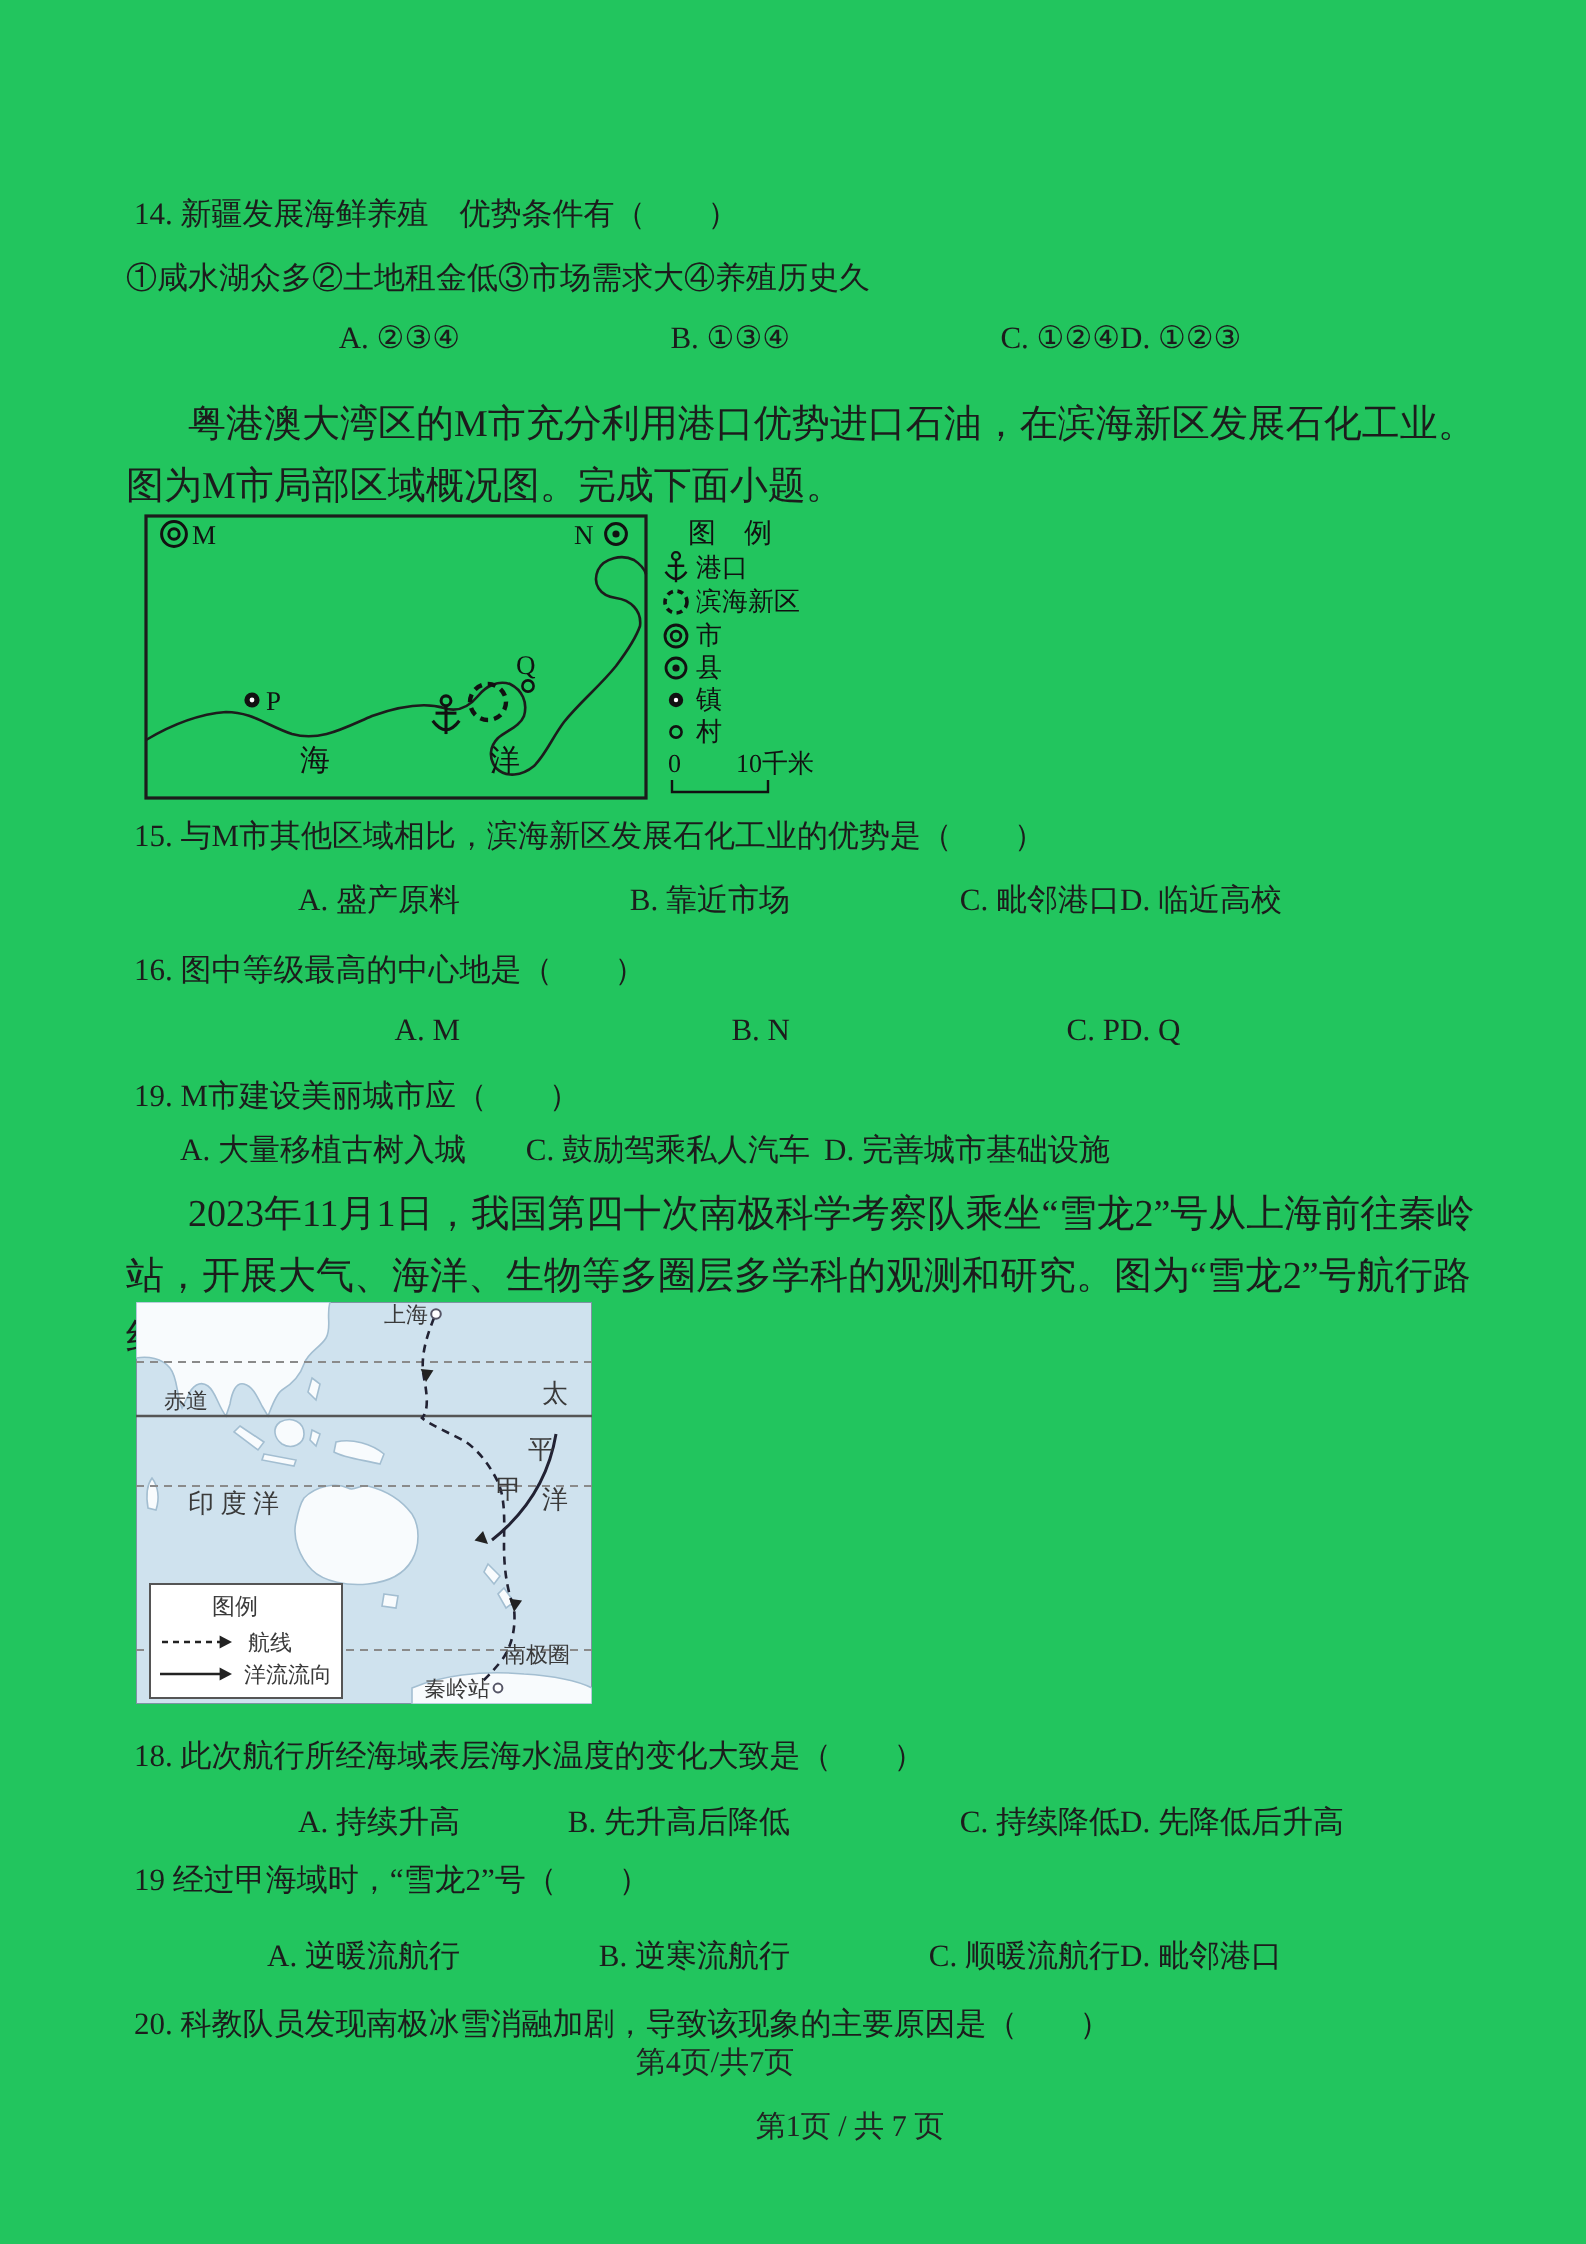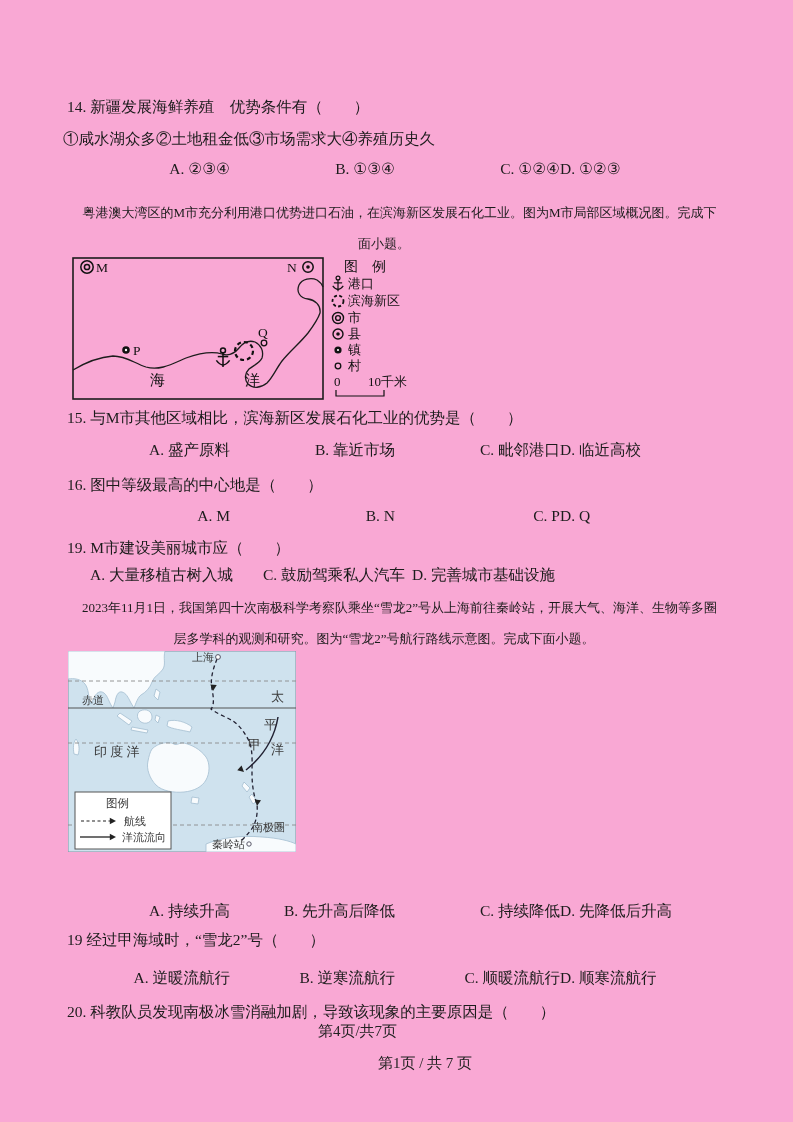--- a/index.html
+++ b/index.html
@@ -1,20 +1,20 @@
 <!DOCTYPE html>
 <html><head>
 <meta charset="utf-8">
 <style>
   html,body{margin:0;padding:0;background:#ffffff;}
-  .page{position:relative;width:793px;height:1122px;background:#f9a8d4;overflow:hidden;
+  .page{position:relative;width:793px;height:1122px;background:#22c55e;overflow:hidden;
         font-family:"Liberation Serif","DejaVu Serif",serif;color:#1c1c1c;}
   .line{position:absolute;font-size:15.5px;white-space:pre;color:#1c1c1c;}
-  .para{position:absolute;left:45px;width:678px;font-size:13px;line-height:31px;
-        text-indent:31px;color:#1c1c1c;text-align:center;}
+  .para{position:absolute;left:63px;width:678px;font-size:19px;line-height:31px;
+        text-indent:31px;color:#1c1c1c;}
   .choices{position:absolute;left:68px;display:grid;font-size:15.5px;color:#1c1c1c;}
   .choices.std{grid-template-columns:162px 165px 165px 1fr;}
   .choices.wide{grid-template-columns:165px 172px 150px 1fr;}
   .choices span{white-space:pre;text-align:right;}
   .footer{position:absolute;text-align:center;font-size:15px;color:#222;}
   svg text{font-family:"Liberation Serif","DejaVu Serif",serif;}
   .m1-label{font-size:13.5px;fill:#111;}
   .m1-sea{font-size:15px;fill:#111;}
   .m1-leg{font-size:13px;fill:#111;}
   .land{fill:#f8fbfd;stroke:#a3bed1;stroke-width:0.8;}
@@ -203,33 +203,34 @@
       <text class="m2-label" x="38" y="156" style="font-size:11.5px">图例</text>
       <line x1="13" y1="170" x2="44" y2="170" stroke="#222" stroke-width="1.2" stroke-dasharray="3 2.5"></line>
       <use href="#arrowHead" transform="translate(48,170) rotate(-90)"></use>
       <text class="m2-label" x="56" y="174">航线</text>
       <line x1="12" y1="186" x2="44" y2="186" stroke="#222" stroke-width="1.3"></line>
       <use href="#arrowHead" transform="translate(48,186) rotate(-90)"></use>
       <text class="m2-label" x="54" y="190">洋流流向</text>
     </g>
   </svg>
 
+  <div class="line" style="left:67px;top:868px">18. 此次航行所经海域表层海水温度的变化大致是（　　）</div>
   <div class="choices std" style="top:901px">
     <span>A. 持续升高</span>
     <span>B. 先升高后降低</span>
     <span>C. 持续降低</span>
     <span>D. 先降低后升高</span>
   </div>
 
   <div class="line" style="left:67px;top:930px">19 经过甲海域时，“雪龙2”号（　　）</div>
   <div class="choices std" style="top:968px">
     <span>A. 逆暖流航行</span>
     <span>B. 逆寒流航行</span>
     <span>C. 顺暖流航行</span>
-    <span>D. 顺寒流航行</span>
+    <span>D. 毗邻港口</span>
   </div>
 
   <div class="line" style="left:67px;top:1002px">20. 科教队员发现南极冰雪消融加剧，导致该现象的主要原因是（　　）</div>
 
   <div class="footer" style="left:0;width:715px;top:1022px">第4页/共7页</div>
   <div class="footer" style="left:55px;width:740px;top:1054px">第1页 / 共 7 页</div>
 
 </div>
 
 </body></html>

